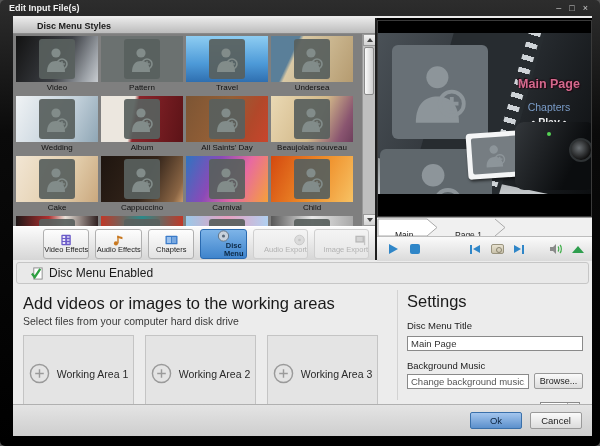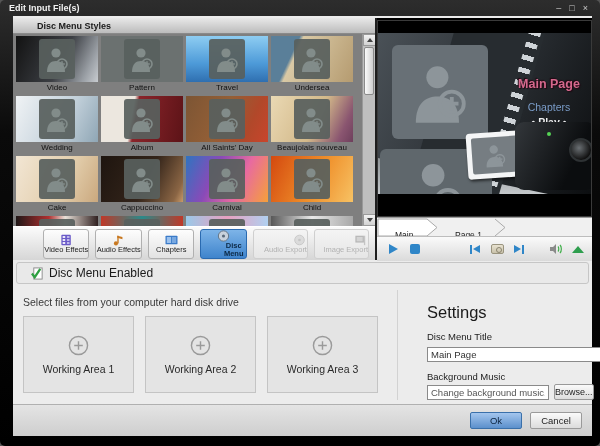--- a/index.html
+++ b/index.html
@@ -118,26 +118,26 @@
   .status-row { position:absolute; top:246px; left:3px; right:3px; height:22px; background:#e9e9e9; border:1px solid #c6c6c6; border-radius:3px; display:flex; align-items:center; padding-left:14px; gap:5px; }
   .status-row svg { width:13px; height:13px; }
   .status-label { font-size:12px; color:#1a1a1a; }
 
   
   .content-row { position:absolute; top:270px; left:0; right:0; bottom:32px; background:#ececec; }
   .work-area { position:absolute; left:10px; top:8px; width:366px; }
   .work-heading { font-size:16.5px; color:#1a1a1a; }
   .work-sub { font-size:10.5px; color:#3a3a3a; margin-top:2px; }
   .boxes { display:flex; gap:11px; margin-top:8px; }
-  .wbox { width:111px; height:77px; background:#e4e4e4; border:1px solid #c4c4c4; display:flex; flex-direction:column; align-items:center; justify-content:center; gap:7px; cursor:pointer; }
+  .wbox { width:111px; height:77px; background:#e4e4e4; border:1px solid #c4c4c4; display:flex; flex-direction:row; align-items:center; justify-content:center; gap:7px; cursor:pointer; }
   .wbox svg { width:21px; height:21px; }
   .wbox-label { font-size:10.5px; color:#2a2a2a; }
   .v-divider { position:absolute; left:384px; top:4px; bottom:4px; width:1px; background:#d2d2d2; }
 
-  .settings { position:absolute; left:394px; top:17px; right:6px;margin-left:20px; }
+  .settings { position:absolute; left:394px; top:6px; right:6px; }
   .settings-heading { font-size:16.5px; color:#1a1a1a; }
   .field-label { font-size:9.5px; color:#222; margin-top:9px; margin-bottom:2px; }
   .text-input { width:176px; height:15px; border:1px solid #8a8a8a; background:#fff; font-size:9.5px; color:#333; padding:0 3px; font-family:"Liberation Sans",sans-serif; }
   .music-row { display:flex; gap:5px; align-items:center; }
   .music-row .text-input { width:122px; color:#555; }
   .btn-browse { width:49px; height:16px; font-size:9px; color:#222; background:linear-gradient(#fafafa,#ddd); border:1px solid #999; border-radius:2px; cursor:pointer; font-family:"Liberation Sans",sans-serif; }
   .chapters-row { display:flex; align-items:center; margin-top:13px; gap:10px; }
   .chapters-row .field-label { margin:0; }
   .spinner { display:flex; width:40px; height:15px; border:1px solid #8a8a8a; background:#fff; }
   .spinner input { width:26px; border:0; font-size:9.5px; padding-left:3px; color:#222; font-family:"Liberation Sans",sans-serif; outline:none; }
@@ -532,20 +532,21 @@
     <div class="status-row">
       <svg viewBox="0 0 14 14">
         <rect x="3" y="1" width="9" height="12" fill="#fefefe" stroke="#8a8a8a" stroke-width="1"></rect>
         <path d="M1 7l3 4 6-9" fill="none" stroke="#2ea041" stroke-width="2.4"></path>
       </svg>
       <span class="status-label">Disc Menu Enabled</span>
     </div>
 
     <div class="content-row">
       <div class="work-area">
+        <div class="work-heading">Add videos or images to the working areas</div>
         <div class="work-sub">Select files from your computer hard disk drive</div>
         <div class="boxes">
           <div class="wbox">
             <svg viewBox="0 0 22 22">
                 <circle cx="11" cy="11" r="9.5" fill="none" stroke="#9a9a9a" stroke-width="1.5"></circle>
                 <path d="M11 6.5v9M6.5 11h9" stroke="#9a9a9a" stroke-width="1.5"></path>
               </svg>
             <span class="wbox-label">Working Area 1</span>
           </div>
           <div class="wbox">

